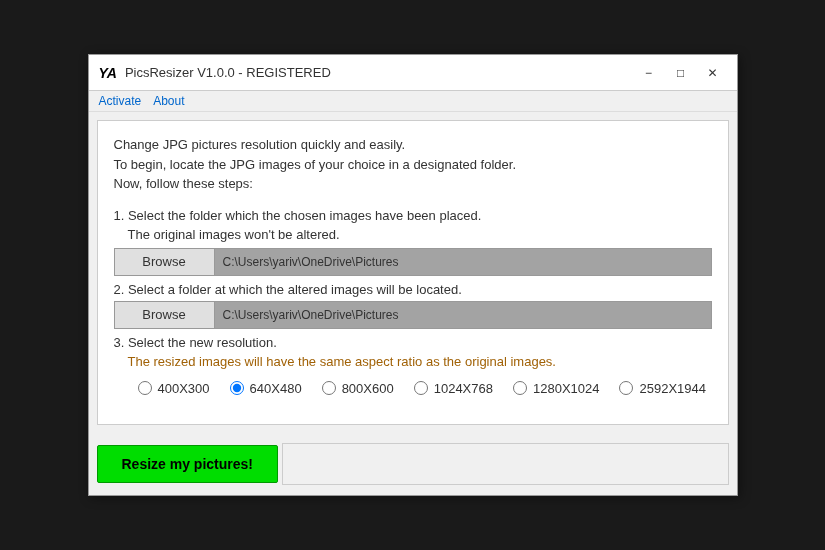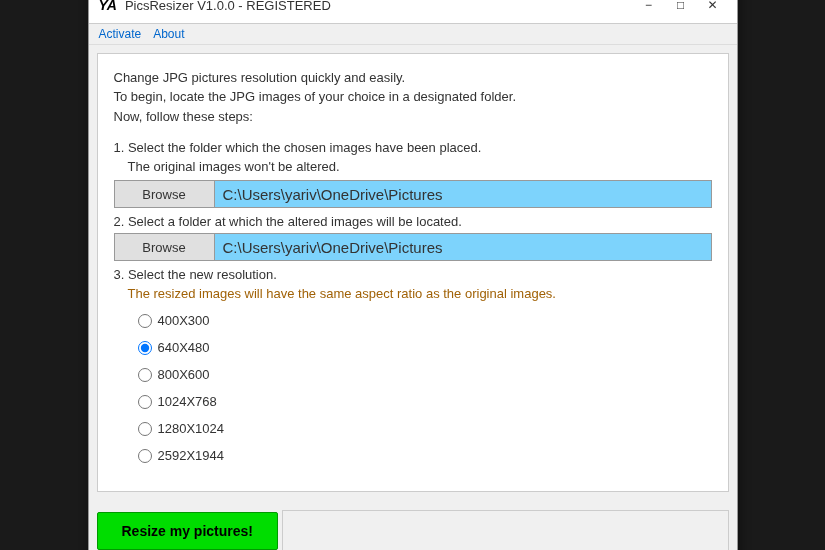--- a/index.html
+++ b/index.html
@@ -138,45 +138,45 @@
       font-family: inherit;
       white-space: nowrap;
       min-width: 100px;
       display: flex;
       align-items: center;
       justify-content: center;
     }
 
     .browse-path {
       flex: 1;
-      background: #7dd3fc;
+      background: #a3a3a3;
       border: none;
       padding: 0 8px;
-      font-size: 15px;
+      font-size: 12px;
       color: #333;
       display: flex;
       align-items: center;
     }
 
     .resolution-section {
       margin-bottom: 14px;
     }
 
     .resolution-sublabel {
       margin-left: 14px;
       color: #a16207;
       margin-bottom: 12px;
       font-size: 13px;
     }
 
     .radio-group {
       margin-left: 24px;
       display: flex;
-      flex-direction: column;
-      gap: 12px;
+      flex-direction: row;
+      gap: 20px;
     }
 
     .radio-option {
       display: flex;
       align-items: center;
       gap: 6px;
       cursor: pointer;
       font-size: 13px;
       color: #333;
     }

